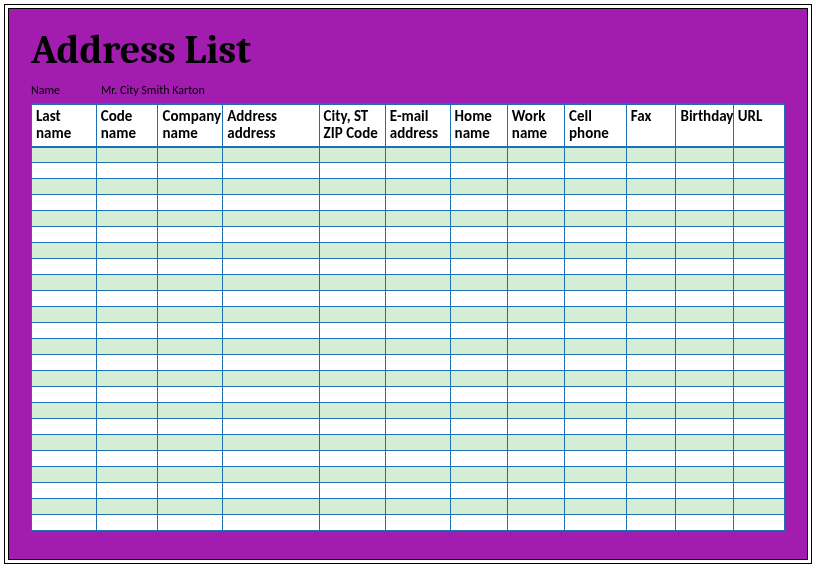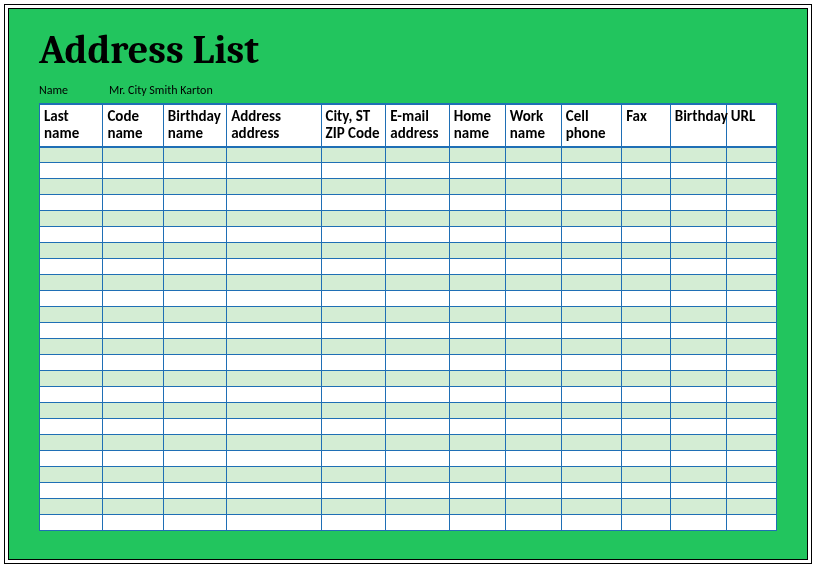--- a/index.html
+++ b/index.html
@@ -12,22 +12,22 @@
     }
     .outer-frame {
       position: absolute;
       top: 4px; left: 4px; right: 4px; bottom: 4px;
       border: 1px solid #000;
     }
     .inner-frame {
       position: absolute;
       top: 3px; left: 3px; right: 3px; bottom: 3px;
       border: 1px solid #000;
-      background: #22c55e;
-      padding: 18px 30px;
+      background: #a21caf;
+      padding: 18px 22px;
     }
     .title {
       font-family: 'Cambria', 'Georgia', serif;
       font-size: 40px;
       font-weight: bold;
       color: #000;
       margin-bottom: 10px;
     }
     .name-row {
       font-size: 12px;
@@ -91,21 +91,21 @@
           <col style="width: 7.6%;">
           <col style="width: 8.2%;">
           <col style="width: 6.6%;">
           <col style="width: 7.6%;">
           <col style="width: 6.8%;">
         </colgroup>
       <thead>
         <tr id="header-row">
             <th>Last name</th>
             <th>Code name</th>
-            <th>Birthday name</th>
+            <th>Company name</th>
             <th>Address address</th>
             <th>City, ST  ZIP Code</th>
             <th>E-mail address</th>
             <th>Home name</th>
             <th>Work name</th>
             <th>Cell phone</th>
             <th>Fax</th>
             <th>Birthday</th>
             <th>URL</th>
           </tr>

